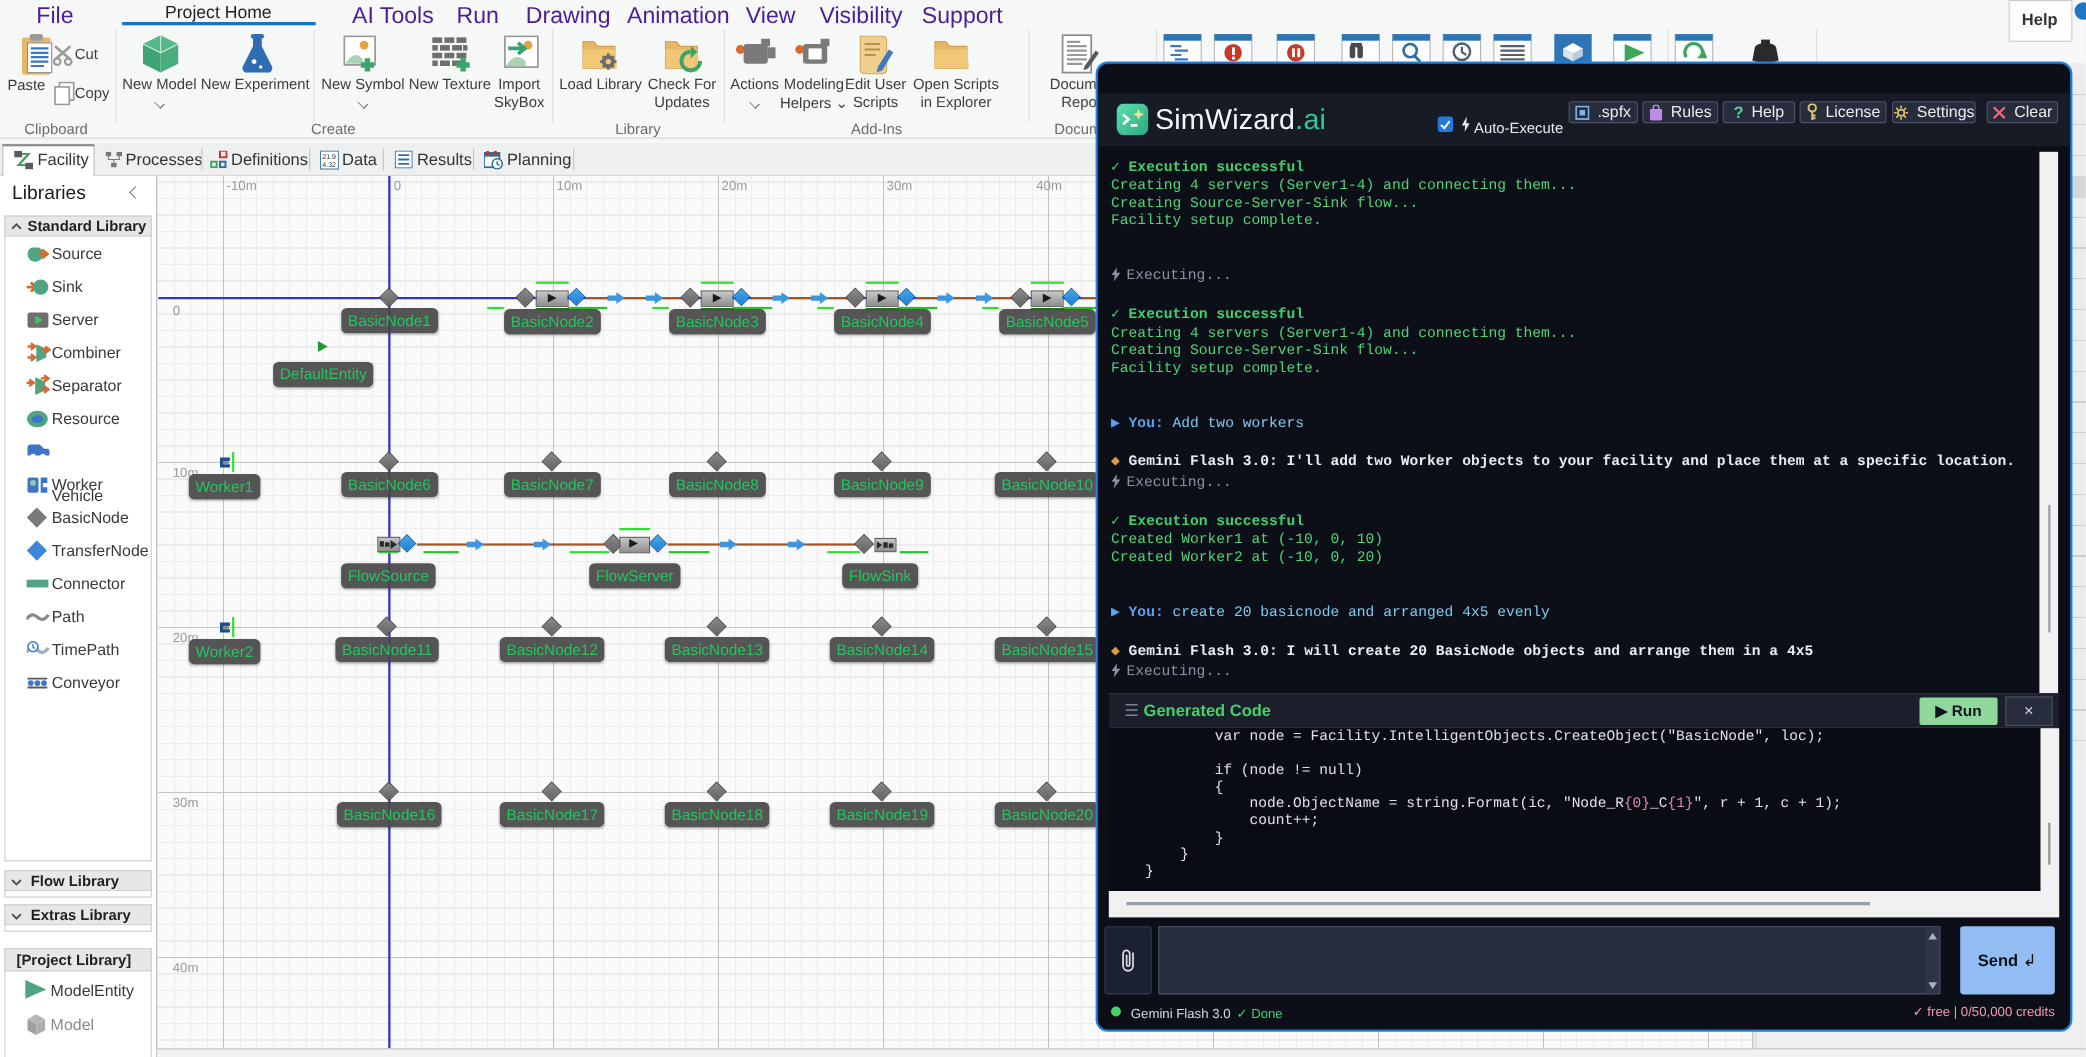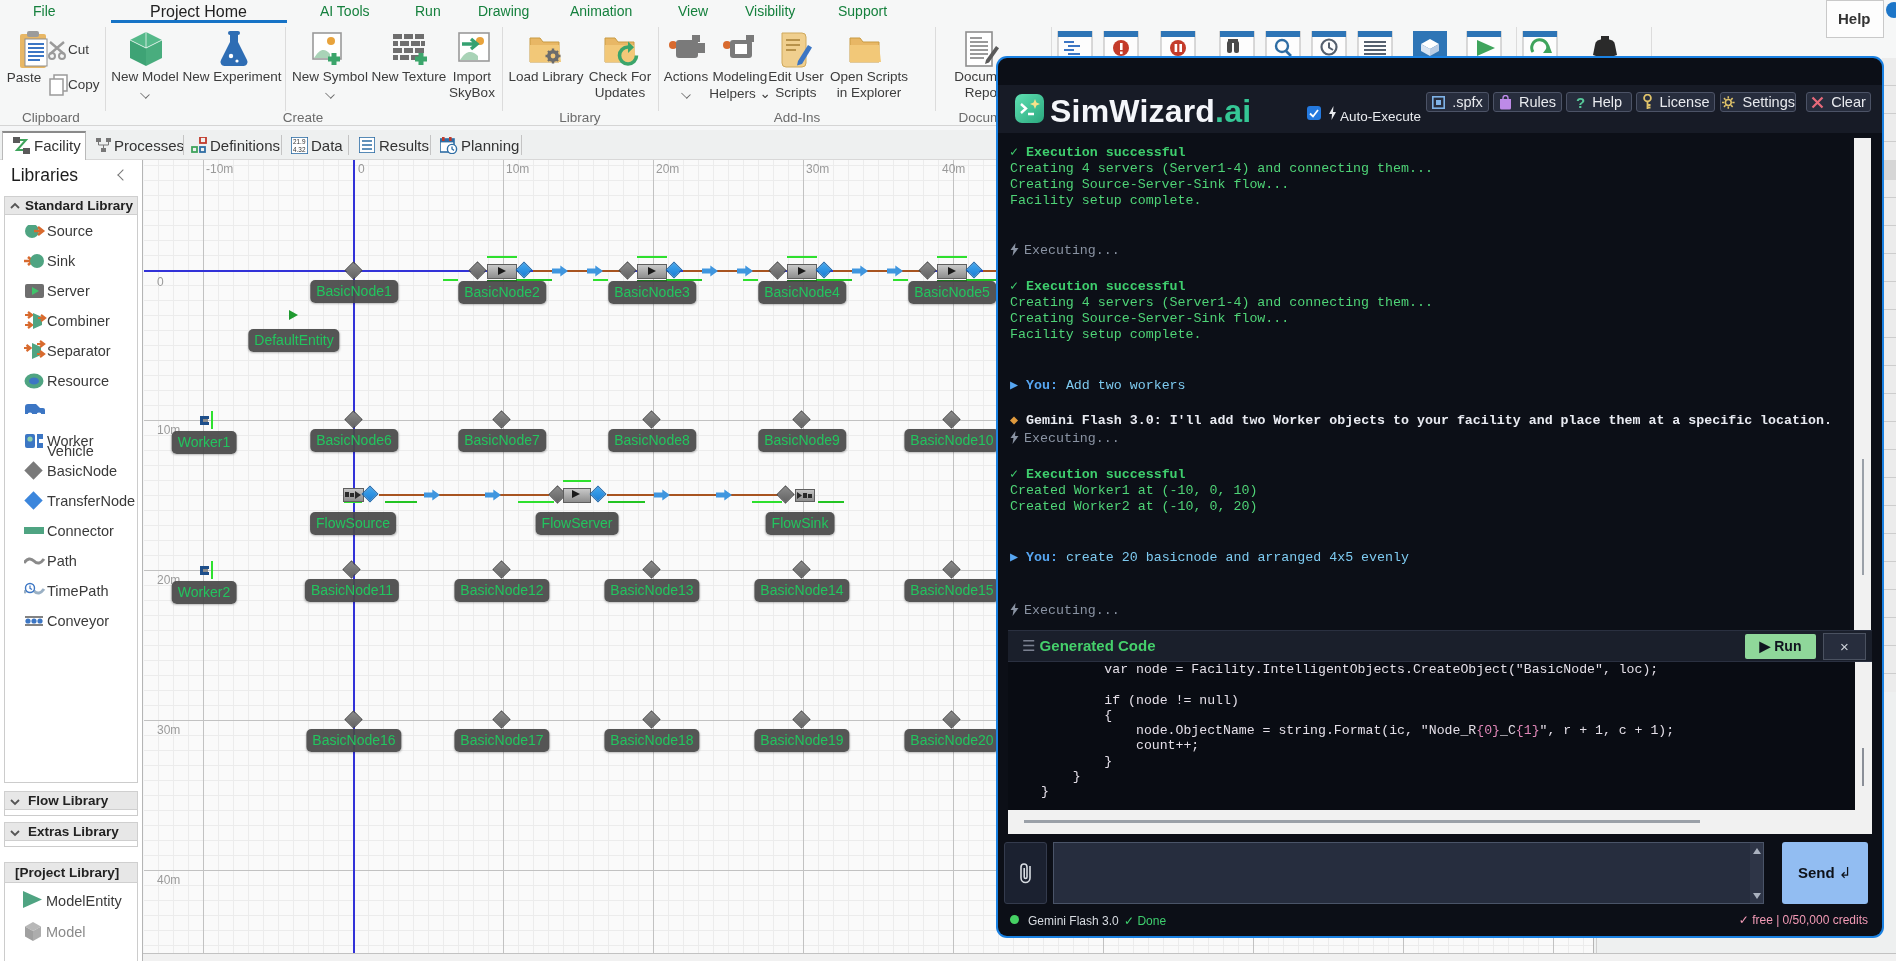--- a/index.html
+++ b/index.html
@@ -1,21 +1,21 @@
 <!DOCTYPE html>
 <html><head>
 <meta charset="utf-8">
 <style>
   html,body{margin:0;padding:0;width:1896px;height:961px;overflow:hidden;background:#f5f6f7;
     font-family:"Liberation Sans",sans-serif;-webkit-font-smoothing:antialiased;}
   *{box-sizing:border-box;}
   .abs{position:absolute;}
   
   #ribbon{position:absolute;left:0;top:0;width:1896px;height:126px;background:#f6f7f7;border-bottom:1px solid #d5d5d5;}
-  .rtab{position:absolute;top:3px;font-size:14px;color:#15803d;}
+  .rtab{position:absolute;top:3px;font-size:21px;color:#4c1d95;}
   .rtab.active{color:#222;}
   #tabunderline{position:absolute;left:111px;top:20px;width:176px;height:3px;background:#1673c6;}
   .gsep{position:absolute;top:27px;height:84px;width:1px;background:#dcdcdc;}
   .glabel{position:absolute;top:110px;font-size:13.5px;color:#6b6b6b;width:200px;margin-left:-100px;text-align:center;}
   .rlabel{position:absolute;font-size:13.5px;color:#3c3c3c;width:200px;margin-left:-100px;text-align:center;top:69px;}
   .rlabel2{position:absolute;font-size:13.5px;color:#3c3c3c;width:200px;margin-left:-100px;text-align:center;}
   .chev{position:absolute;width:9px;height:9px;}
   .chev:before{content:"";position:absolute;left:0;top:2px;width:7px;height:7px;border-right:1.6px solid #666;border-bottom:1.6px solid #666;transform:rotate(45deg) scale(1,.7);}
   
   .smalltxt{position:absolute;font-size:13.5px;color:#3c3c3c;}
@@ -630,21 +630,21 @@
           <linearGradient id="lg1" x1="0" y1="0" x2="1" y2="1">
             <stop offset="0" stop-color="#5fe0b2"></stop>
             <stop offset="1" stop-color="#2aa87e"></stop>
           </linearGradient>
         </defs>
       <rect x="0" y="0" width="29" height="29" rx="7" fill="url(#lg1)"></rect>
       <path d="M6 10 l5 4.5 -5 4.5" stroke="#fff" stroke-width="2.4" fill="none"></path>
       <path d="M13 20 h6" stroke="#fff" stroke-width="2.4"></path>
       <path d="M20 5 l1.4 3.6 3.6 1.4 -3.6 1.4 -1.4 3.6 -1.4 -3.6 -3.6 -1.4 3.6 -1.4 z" fill="#f7e28a"></path>
     </svg>
-    <span class="abs" style="left:52px;top:8px;font-size:32px;font-weight:bold;color:#f4f6fa;letter-spacing:.2px;">SimWizard<span style="color:#35c795;">.ai</span></span>
+    <span class="abs" style="left:52px;top:8px;font-size:26px;font-weight:normal;color:#f4f6fa;letter-spacing:.2px;">SimWizard<span style="color:#35c795;">.ai</span></span>
     <div class="abs" style="left:309px;top:21px;width:14px;height:14px;background:#2479de;border-radius:3px;"></div>
     <svg class="abs" style="left:311px;top:24px;" width="10" height="9" viewBox="0 0 10 9">
         <path d="M1 4.5 L4 7.5 L9 1" stroke="#fff" stroke-width="1.8" fill="none"></path>
       </svg>
     <svg class="abs" style="left:330px;top:21px;" width="9" height="14" viewBox="0 0 9 14">
         <path d="M5.5 0 L1 8 h3 L3.5 14 L8 6 h-3 z" fill="#e8eaee"></path>
       </svg>
     <span class="abs" style="left:342px;top:24px;font-size:13.5px;color:#e8eaee;">Auto-Execute</span>
     <div class="hbtn" style="left:428px;width:63px;">
       <svg width="13" height="13" viewBox="0 0 13 13">
@@ -691,20 +691,21 @@
   <div class="cl" style="top:269px;"><span class="grn">Facility setup complete.</span></div>
   <div class="cl" style="top:319px;"><span class="blu">▶ You:</span><span class="blu2"> Add two workers</span></div>
   <div class="cl" style="top:354px;"><span class="orng">◆ </span><span class="wht">Gemini Flash 3.0: I'll add two Worker objects to your facility and place them at a specific location.</span></div>
   <div class="cl" style="top:373px;"><svg width="9" height="13" viewBox="0 0 9 13" style="vertical-align:-2px;margin-right:5px;">
         <path d="M5.5 0 L0.5 7 h3 L2.5 13 L8.5 5 H5 z" fill="#8a93a3"></path>
       </svg><span class="gry">Executing...</span></div>
   <div class="cl" style="top:408px;"><span class="grnb">✓ Execution successful</span></div>
   <div class="cl" style="top:425px;"><span class="grn">Created Worker1 at (-10, 0, 10)</span></div>
   <div class="cl" style="top:441px;"><span class="grn">Created Worker2 at (-10, 0, 20)</span></div>
   <div class="cl" style="top:491px;"><span class="blu">▶ You:</span><span class="blu2"> create 20 basicnode and arranged 4x5 evenly</span></div>
+  <div class="cl" style="top:526px;"><span class="orng">◆ </span><span class="wht">Gemini Flash 3.0: I will create 20 BasicNode objects and arrange them in a 4x5</span></div>
   <div class="cl" style="top:545px;"><svg width="9" height="13" viewBox="0 0 9 13" style="vertical-align:-2px;margin-right:5px;">
         <path d="M5.5 0 L0.5 7 h3 L2.5 13 L8.5 5 H5 z" fill="#8a93a3"></path>
       </svg><span class="gry">Executing...</span></div>
 
   <div class="abs" style="left:10px;top:572px;width:864px;height:32px;background:#1a1f2b;border-top:1px solid #2a3040;border-bottom:1px solid #2a3040;"></div>
   <div class="abs" style="left:24px;top:579px;font-size:15px;font-weight:bold;color:#45d06b;"><span style="color:#7a8090;font-weight:normal;">☰</span> Generated Code</div>
   <div class="abs" style="left:747px;top:576px;width:71px;height:25px;background:#8fd79a;border-radius:2px;color:#10141f;font-size:14px;font-weight:bold;text-align:center;line-height:25px;">▶ Run</div>
   <div class="abs" style="left:825px;top:575px;width:43px;height:27px;background:#272d3d;border:1px solid #4a5160;color:#cfd3da;font-size:15px;text-align:center;line-height:25px;">×</div>
   <div class="abs" style="left:10px;top:604px;width:847px;height:148px;background:#090c13;"></div>
   <pre class="abs" style="left:43px;top:604px;margin:0;font-family:'Liberation Mono',monospace;font-size:13.2px;line-height:15.25px;color:#e4dfe8;">        var node = Facility.IntelligentObjects.CreateObject("BasicNode", loc);

